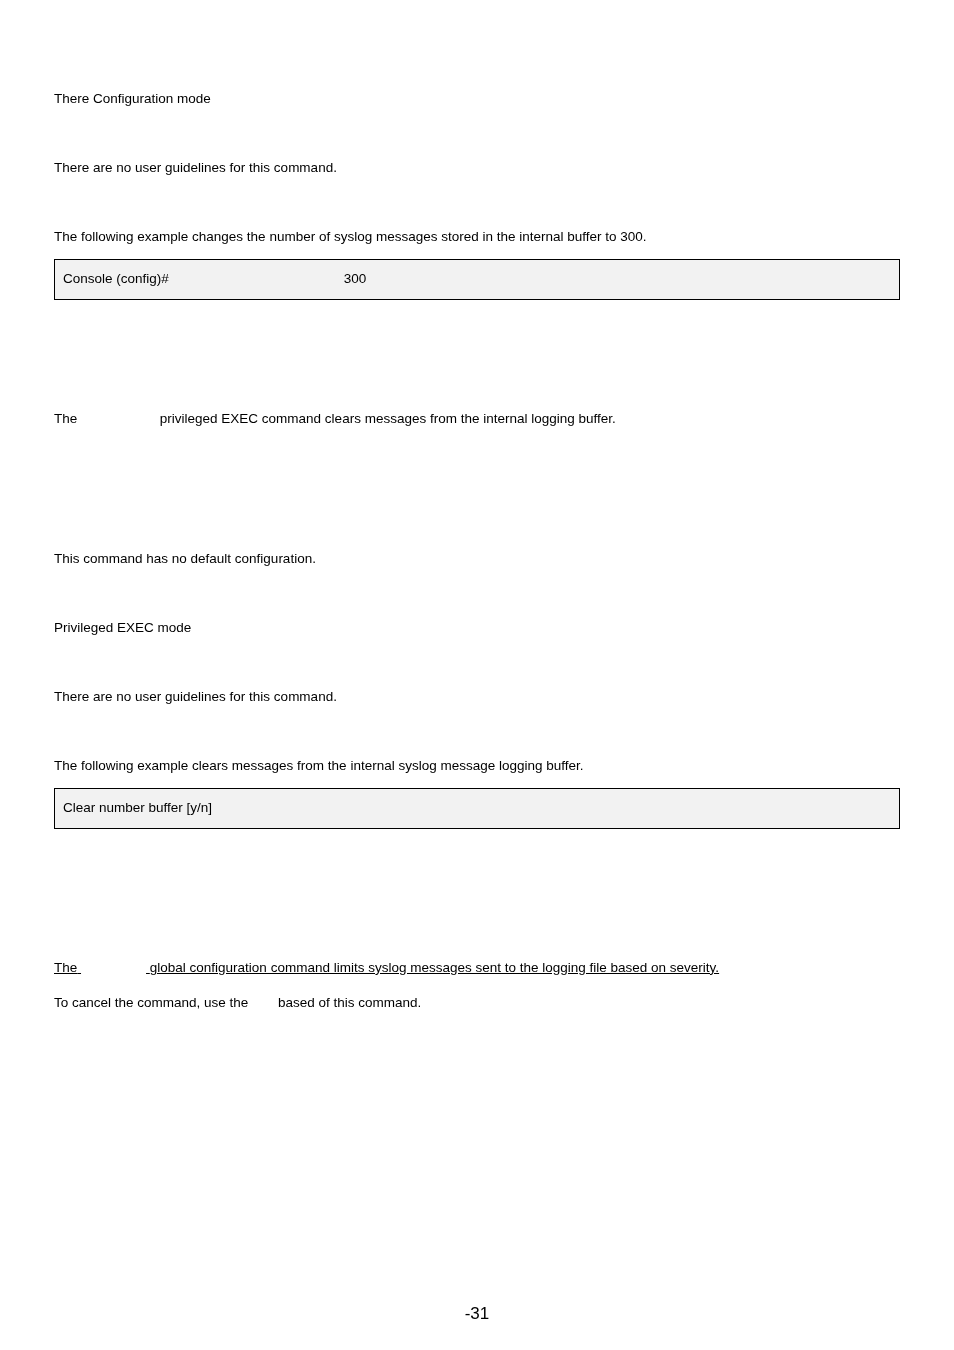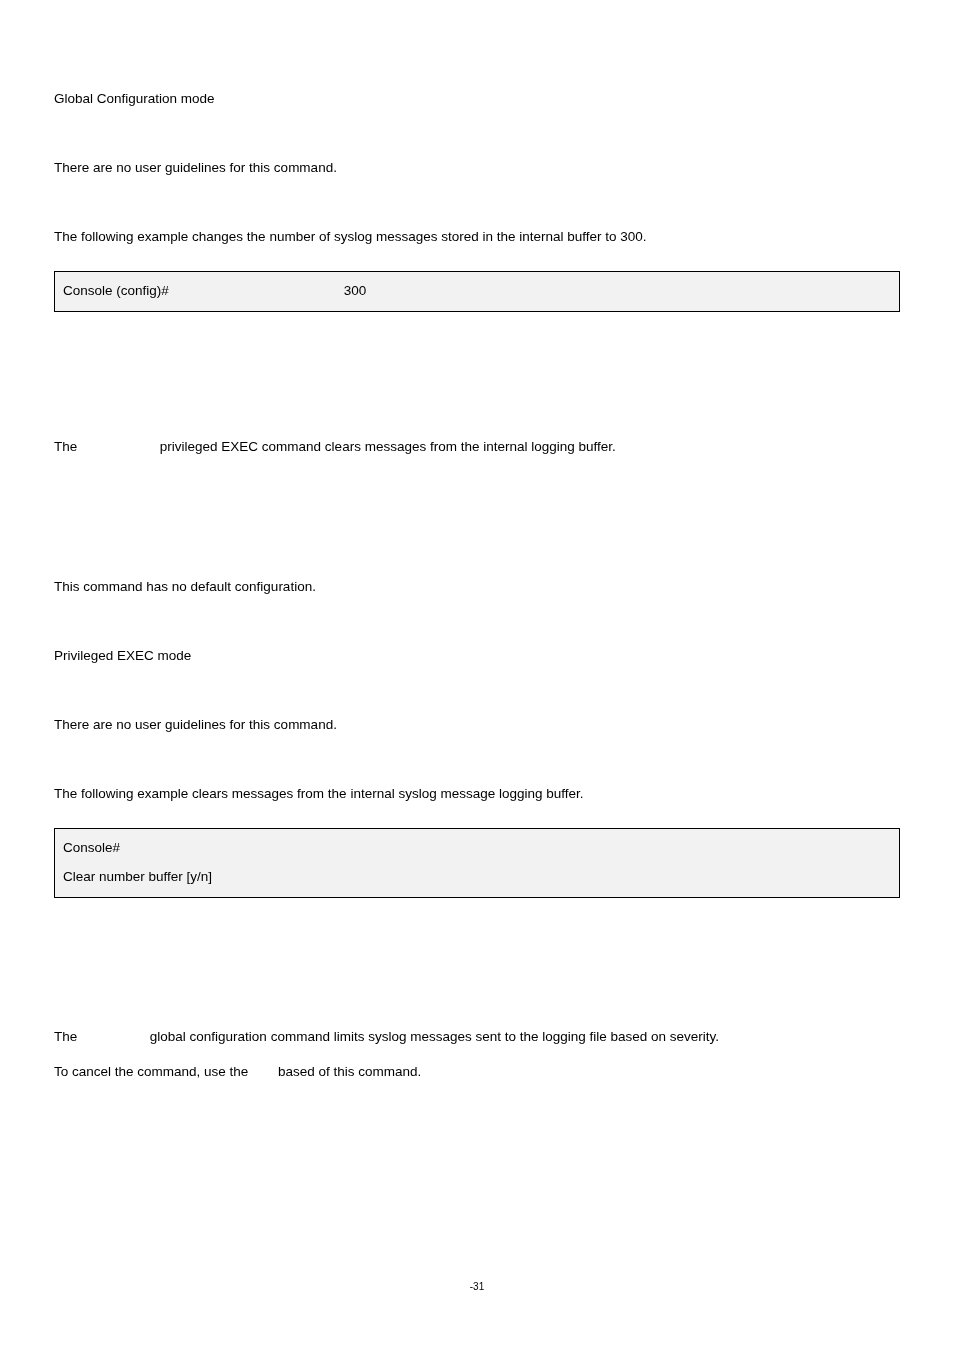--- a/index.html
+++ b/index.html
@@ -20,64 +20,64 @@
   .section {
     margin-bottom: 50px;
   }
   .para {
     margin: 0 0 12px 0;
   }
   .codebox {
     border: 1px solid #000;
     background: #f2f2f2;
     padding: 10px 8px;
-    margin-top: 24px;
+    margin-top: 0;
   }
   .codebox .line {
     display: flex;
     align-items: baseline;
   }
   .flabel { flex: 0 0 auto; }
   .fspacer { display: inline-block; }
   .footer {
     position: absolute;
-    bottom: 56px;
+    bottom: 24px;
     width: 100%;
     text-align: center;
-    font-size: 10px;
+    font-size: 17px;
   }
   .bigspace { height: 110px; }
 </style>
 </head>
 <body>
 
 <div class="page">
 
   <div class="section">
-    <p class="para">Global Configuration mode</p>
+    <p class="para">There Configuration mode</p>
   </div>
 
   <div class="section">
     <p class="para">There are no user guidelines for this command.</p>
   </div>
 
   <div class="section" style="margin-bottom:0;">
     <p class="para">The following example changes the number of syslog messages stored in the internal buffer to 300.</p>
     <div class="codebox">
       <div class="line">
         <span class="flabel">Console (config)#</span>
         <span class="fspacer" style="width:175px;"></span>
         <span>300</span>
       </div>
     </div>
   </div>
 
   <div class="bigspace"></div>
 
-  <div class="section" style="margin-bottom:0;margin-top:16px;">
+  <div class="section" style="margin-bottom:0;">
     <p class="para">
       <span>The</span>
       <span class="fspacer" style="width:75px;"></span>
       <span>privileged EXEC command clears messages from the internal logging buffer.</span>
     </p>
   </div>
 
   <div class="bigspace"></div>
 
   <div class="section">
@@ -88,33 +88,30 @@
     <p class="para">Privileged EXEC mode</p>
   </div>
 
   <div class="section">
     <p class="para">There are no user guidelines for this command.</p>
   </div>
 
   <div class="section" style="margin-bottom:0;">
     <p class="para">The following example clears messages from the internal syslog message logging buffer.</p>
     <div class="codebox">
-      <div class="line" style="margin-bottom:10px;">
-        <span>Console#</span>
-      </div>
       <div class="line">
         <span>Clear number buffer [y/n]</span>
       </div>
     </div>
   </div>
 
   <div class="bigspace" style="height:130px;"></div>
 
   <div class="section" style="margin-bottom:0;">
-    <p class="para" style="margin-bottom:16px;">
+    <p class="para" style="margin-bottom:16px;text-decoration:underline;">
       <span>The</span>
       <span class="fspacer" style="width:65px;"></span>
       <span>global configuration command limits syslog messages sent to the logging file based on severity.</span>
     </p>
     <p class="para">
       <span>To cancel the command, use the</span>
       <span class="fspacer" style="width:22px;"></span>
       <span>based of this command.</span>
     </p>
   </div>

